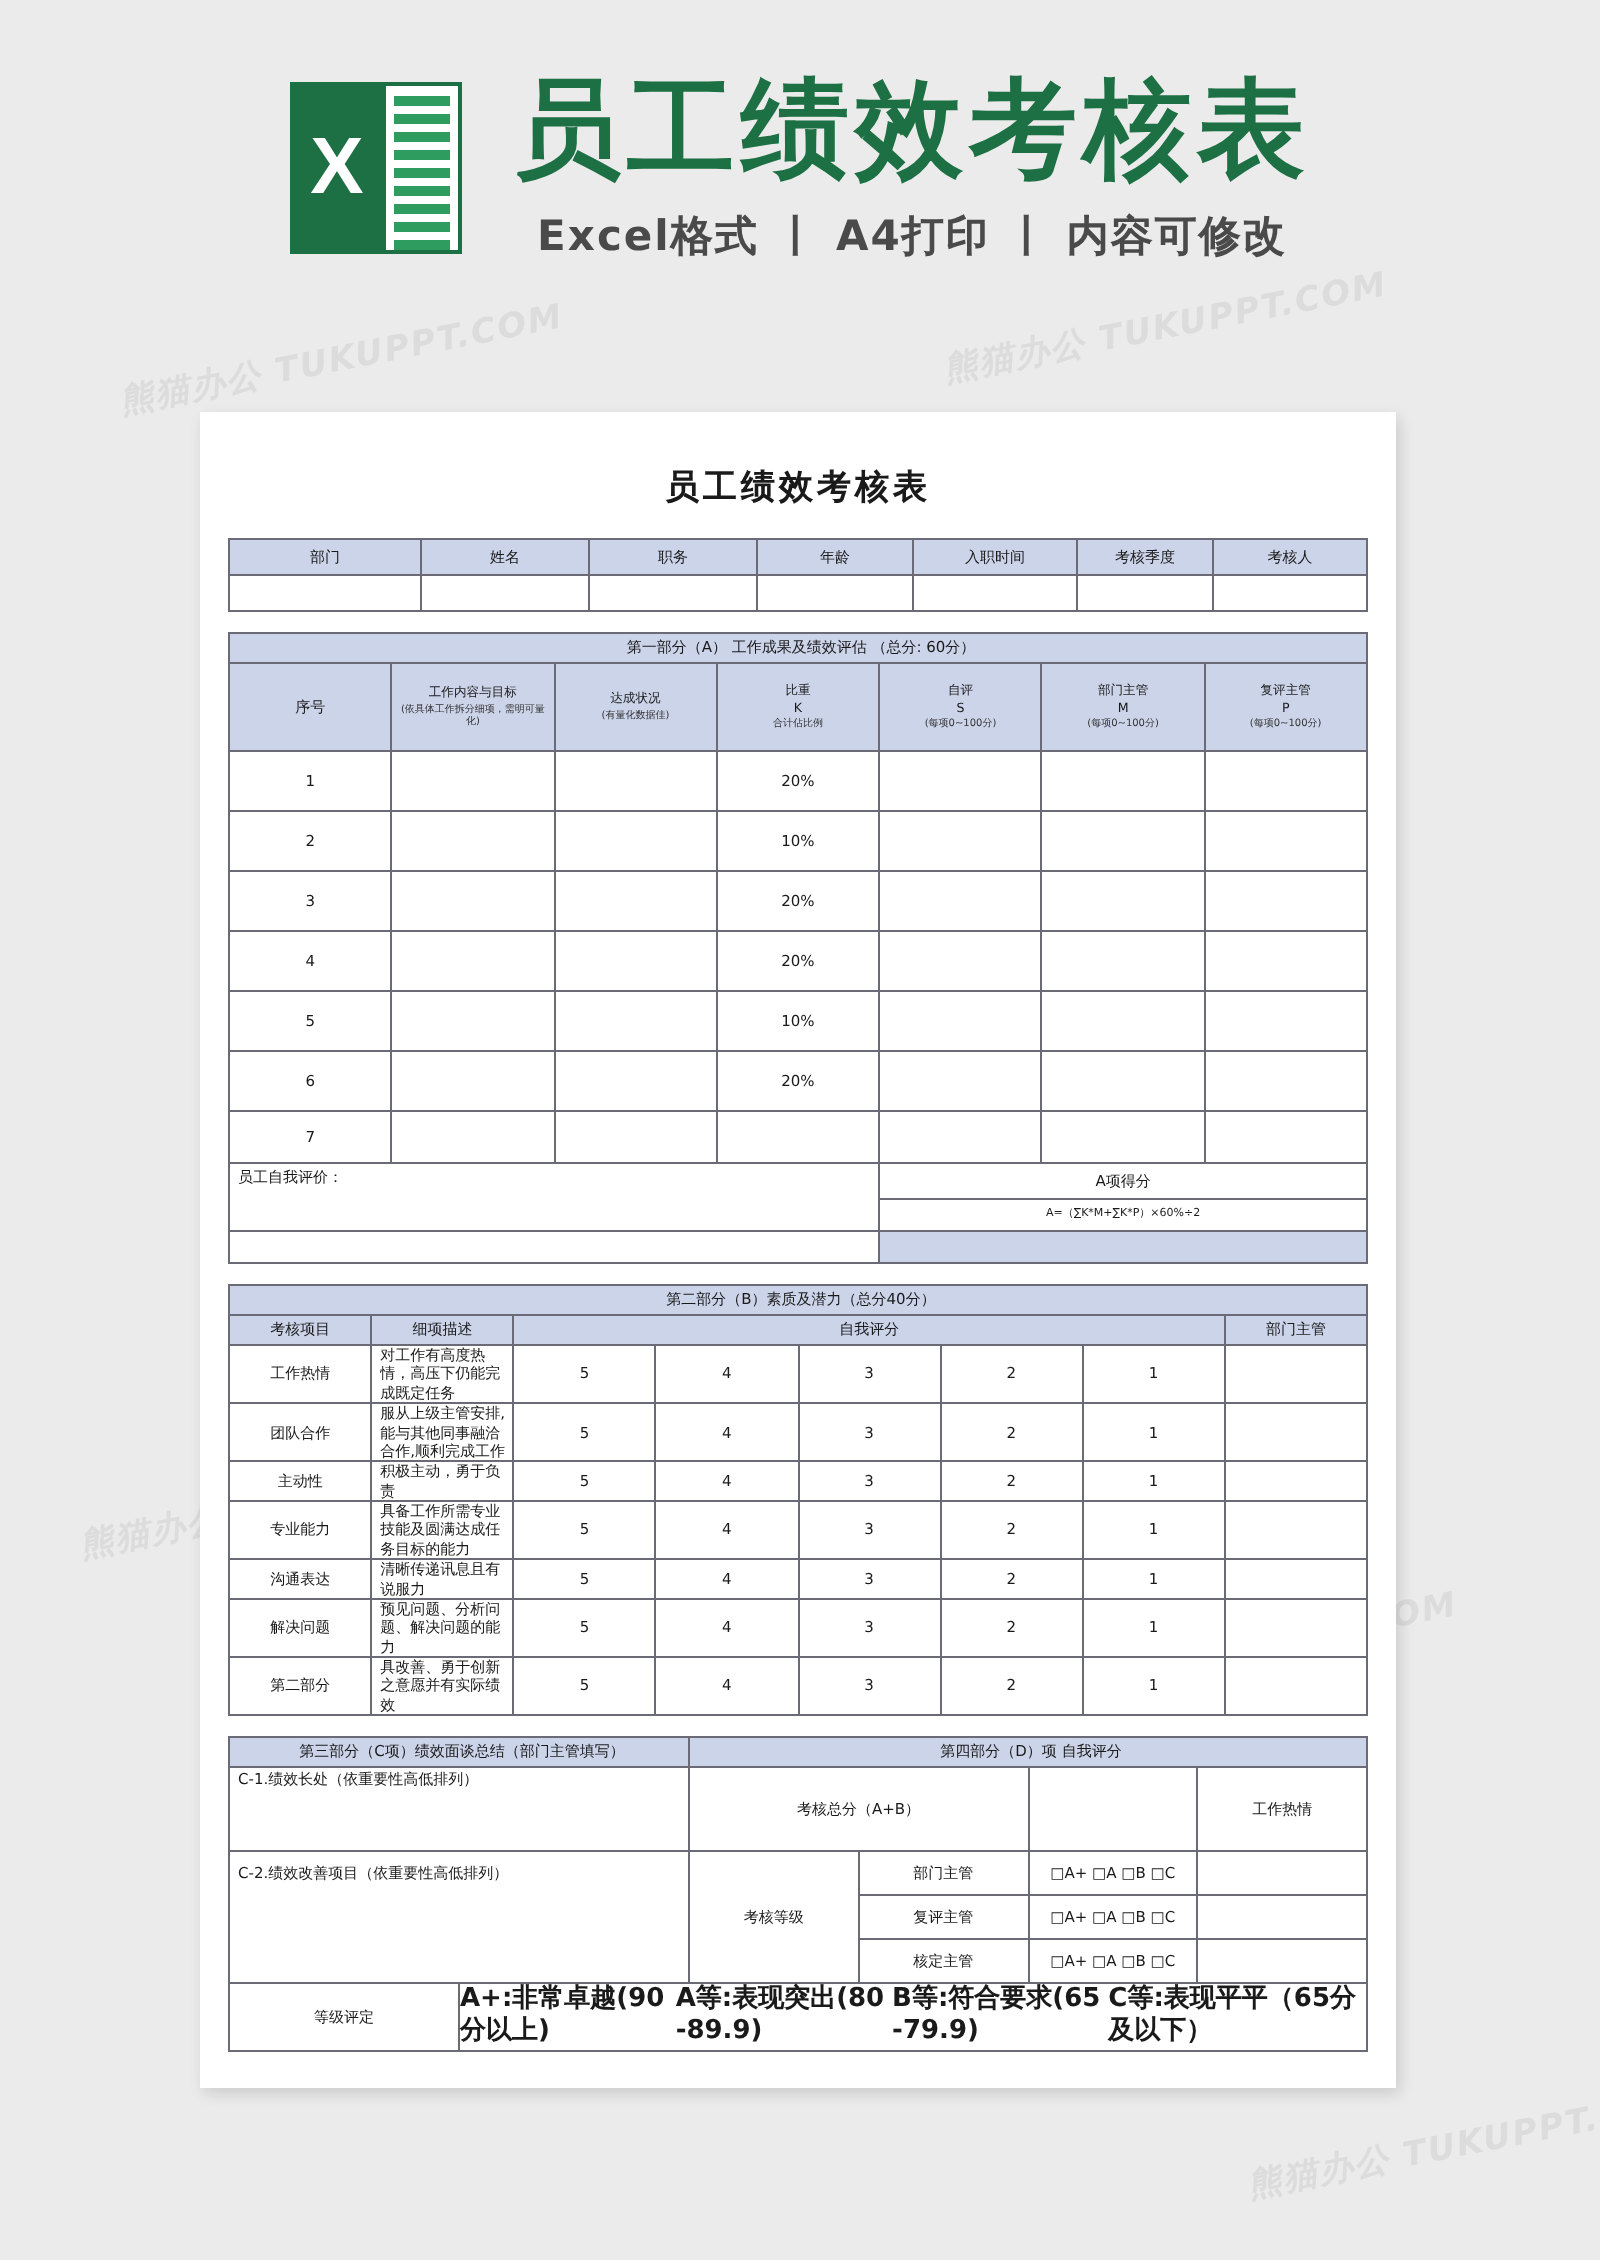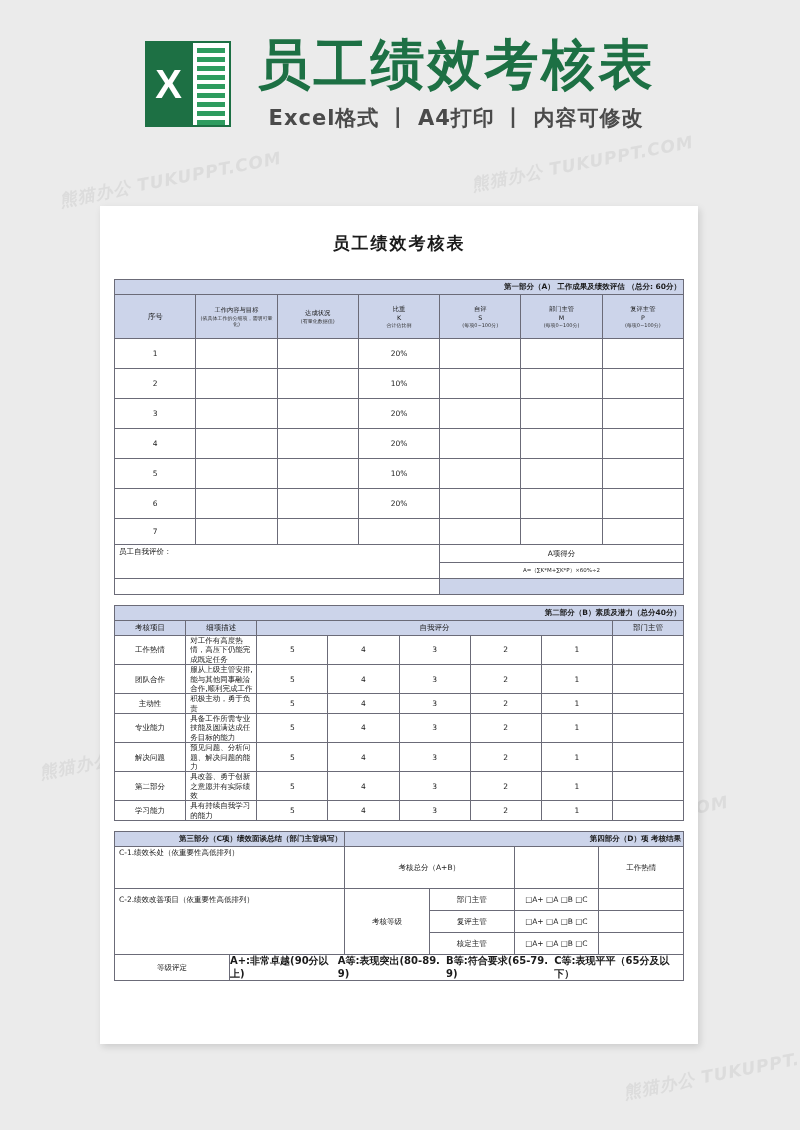--- a/index.html
+++ b/index.html
@@ -123,22 +123,22 @@
     font-weight: normal;
     padding: 0 2px;
     font-family: "DejaVu Sans", "Liberation Sans", sans-serif;
     vertical-align: middle;
     line-height: 1.25;
     word-break: break-all;
   }
   .hdr { background: #ccd4ea; text-align: center; }
   .secbar {
     background: #ccd4ea;
-    font-weight: bold;
-    text-align: right;
+    font-weight: normal;
+    text-align: center;
     padding-left: 5px;
     height: 15px;
     font-size: 7.5px;
   }
   .ctr { text-align: center; }
   .lft { text-align: left; padding-left: 4px; }
   .fill { background: #ccd4ea; }
   .tiny { font-size: 5px; color: #333; display: block; }
   .sm { font-size: 6.3px; display: block; }
   .mt2 { margin-top: 1px; }
@@ -185,20 +185,42 @@
 <div class="wm" style="left:38px;  top:740px;">熊猫办公 TUKUPPT.COM</div>
 <div class="wm" style="left:430px; top:722px;">熊猫办公 TUKUPPT.COM</div>
 <div class="wm" style="left:110px; top:828px;">熊猫办公 TUKUPPT.COM</div>
 <div class="wm" style="left:505px; top:812px;">熊猫办公 TUKUPPT.COM</div>
 <div class="wm" style="left:622px; top:1060px;">熊猫办公 TUKUPPT.COM</div>
 
 <div class="paper">
 
   <div class="doc-title">员工绩效考核表</div>
 
+  <table class="tbl-info">
+    <tbody>
+        <tr>
+      <td class="hdr" style="width:96px">部门</td>
+      <td class="hdr" style="width:84px">姓名</td>
+      <td class="hdr" style="width:84px">职务</td>
+      <td class="hdr" style="width:78px">年龄</td>
+      <td class="hdr" style="width:82px">入职时间</td>
+      <td class="hdr" style="width:68px">考核季度</td>
+      <td class="hdr">考核人</td>
+    </tr>
+    <tr>
+      <td></td>
+      <td></td>
+      <td></td>
+      <td></td>
+      <td></td>
+      <td></td>
+      <td></td>
+    </tr>
+  </tbody>
+    </table>
 
   <div class="gap"></div>
 
   <table class="tbl-a">
     <tbody>
         <tr>
       <td class="secbar" colspan="7">第一部分（A） 工作成果及绩效评估 （总分: 60分）</td>
     </tr>
     <tr>
       <td class="hdr" style="width:20px; height:44px;">序号</td>
@@ -358,60 +380,60 @@
           <td class="ctr">专业能力</td>
           <td class="lft">具备工作所需专业技能及圆满达成任务目标的能力</td>
           <td class="ctr">5</td>
           <td class="ctr">4</td>
           <td class="ctr">3</td>
           <td class="ctr">2</td>
           <td class="ctr">1</td>
           <td></td>
         </tr>
     <tr>
+          <td class="ctr">沟通表达</td>
+          <td class="lft">清晰传递讯息且有说服力</td>
+          <td class="ctr">5</td>
+          <td class="ctr">4</td>
+          <td class="ctr">3</td>
+          <td class="ctr">2</td>
+          <td class="ctr">1</td>
+          <td></td>
+        </tr>
+    <tr>
           <td class="ctr">解决问题</td>
           <td class="lft">预见问题、分析问题、解决问题的能力</td>
           <td class="ctr">5</td>
           <td class="ctr">4</td>
           <td class="ctr">3</td>
           <td class="ctr">2</td>
           <td class="ctr">1</td>
           <td></td>
         </tr>
     <tr>
           <td class="ctr">第二部分</td>
           <td class="lft">具改善、勇于创新之意愿并有实际绩效</td>
-          <td class="ctr">5</td>
-          <td class="ctr">4</td>
-          <td class="ctr">3</td>
-          <td class="ctr">2</td>
-          <td class="ctr">1</td>
-          <td></td>
-        </tr>
-    <tr>
-          <td class="ctr">学习能力</td>
-          <td class="lft">具有持续自我学习的能力</td>
           <td class="ctr">5</td>
           <td class="ctr">4</td>
           <td class="ctr">3</td>
           <td class="ctr">2</td>
           <td class="ctr">1</td>
           <td></td>
         </tr>
 
   </tbody>
     </table>
 
   <div class="gap"></div>
 
   <table class="tbl-cd">
     <tbody>
         <tr>
       <td class="secbar" colspan="2" style="width:230px">第三部分（C项）绩效面谈总结（部门主管填写）</td>
-      <td class="secbar" colspan="4">第四部分（D）项 考核结果</td>
+      <td class="secbar" colspan="4">第四部分（D）项 自我评分</td>
     </tr>
     <tr>
       <td class="lft" colspan="2" style="height:12px; border-bottom:none;">C-1.绩效长处（依重要性高低排列）</td>
       <td class="ctr" colspan="2" rowspan="2" style="width:140px">考核总分（A+B）</td>
       <td rowspan="2" style="width:124px"></td>
       <td class="ctr" rowspan="2" style="width:62px">工作热情</td>
     </tr>
     <tr>
       <td colspan="2" style="height:30px; border-top:none;"></td>
     </tr>
@@ -429,21 +451,21 @@
       <td></td>
     </tr>
     <tr>
       <td class="ctr" style="height:22px">核定主管</td>
       <td class="ctr">□A+  □A  □B  □C</td>
       <td></td>
     </tr>
     <tr>
       <td class="ctr" style="height:22px; width:106px; font-weight:normal;">等级评定</td>
       <td colspan="5" style="padding:0;">
-        <div style="display:flex; justify-content:space-around; align-items:center; font-weight:bold; font-size:10px;">
+        <div style="display:flex; justify-content:space-around; align-items:center; font-weight:bold; font-size:13px;">
           <span>A+:非常卓越(90分以上)</span>
           <span>A等:表现突出(80-89.9)</span>
           <span>B等:符合要求(65-79.9)</span>
           <span>C等:表现平平（65分及以下）</span>
         </div>
       </td>
     </tr>
   </tbody>
     </table>
 

